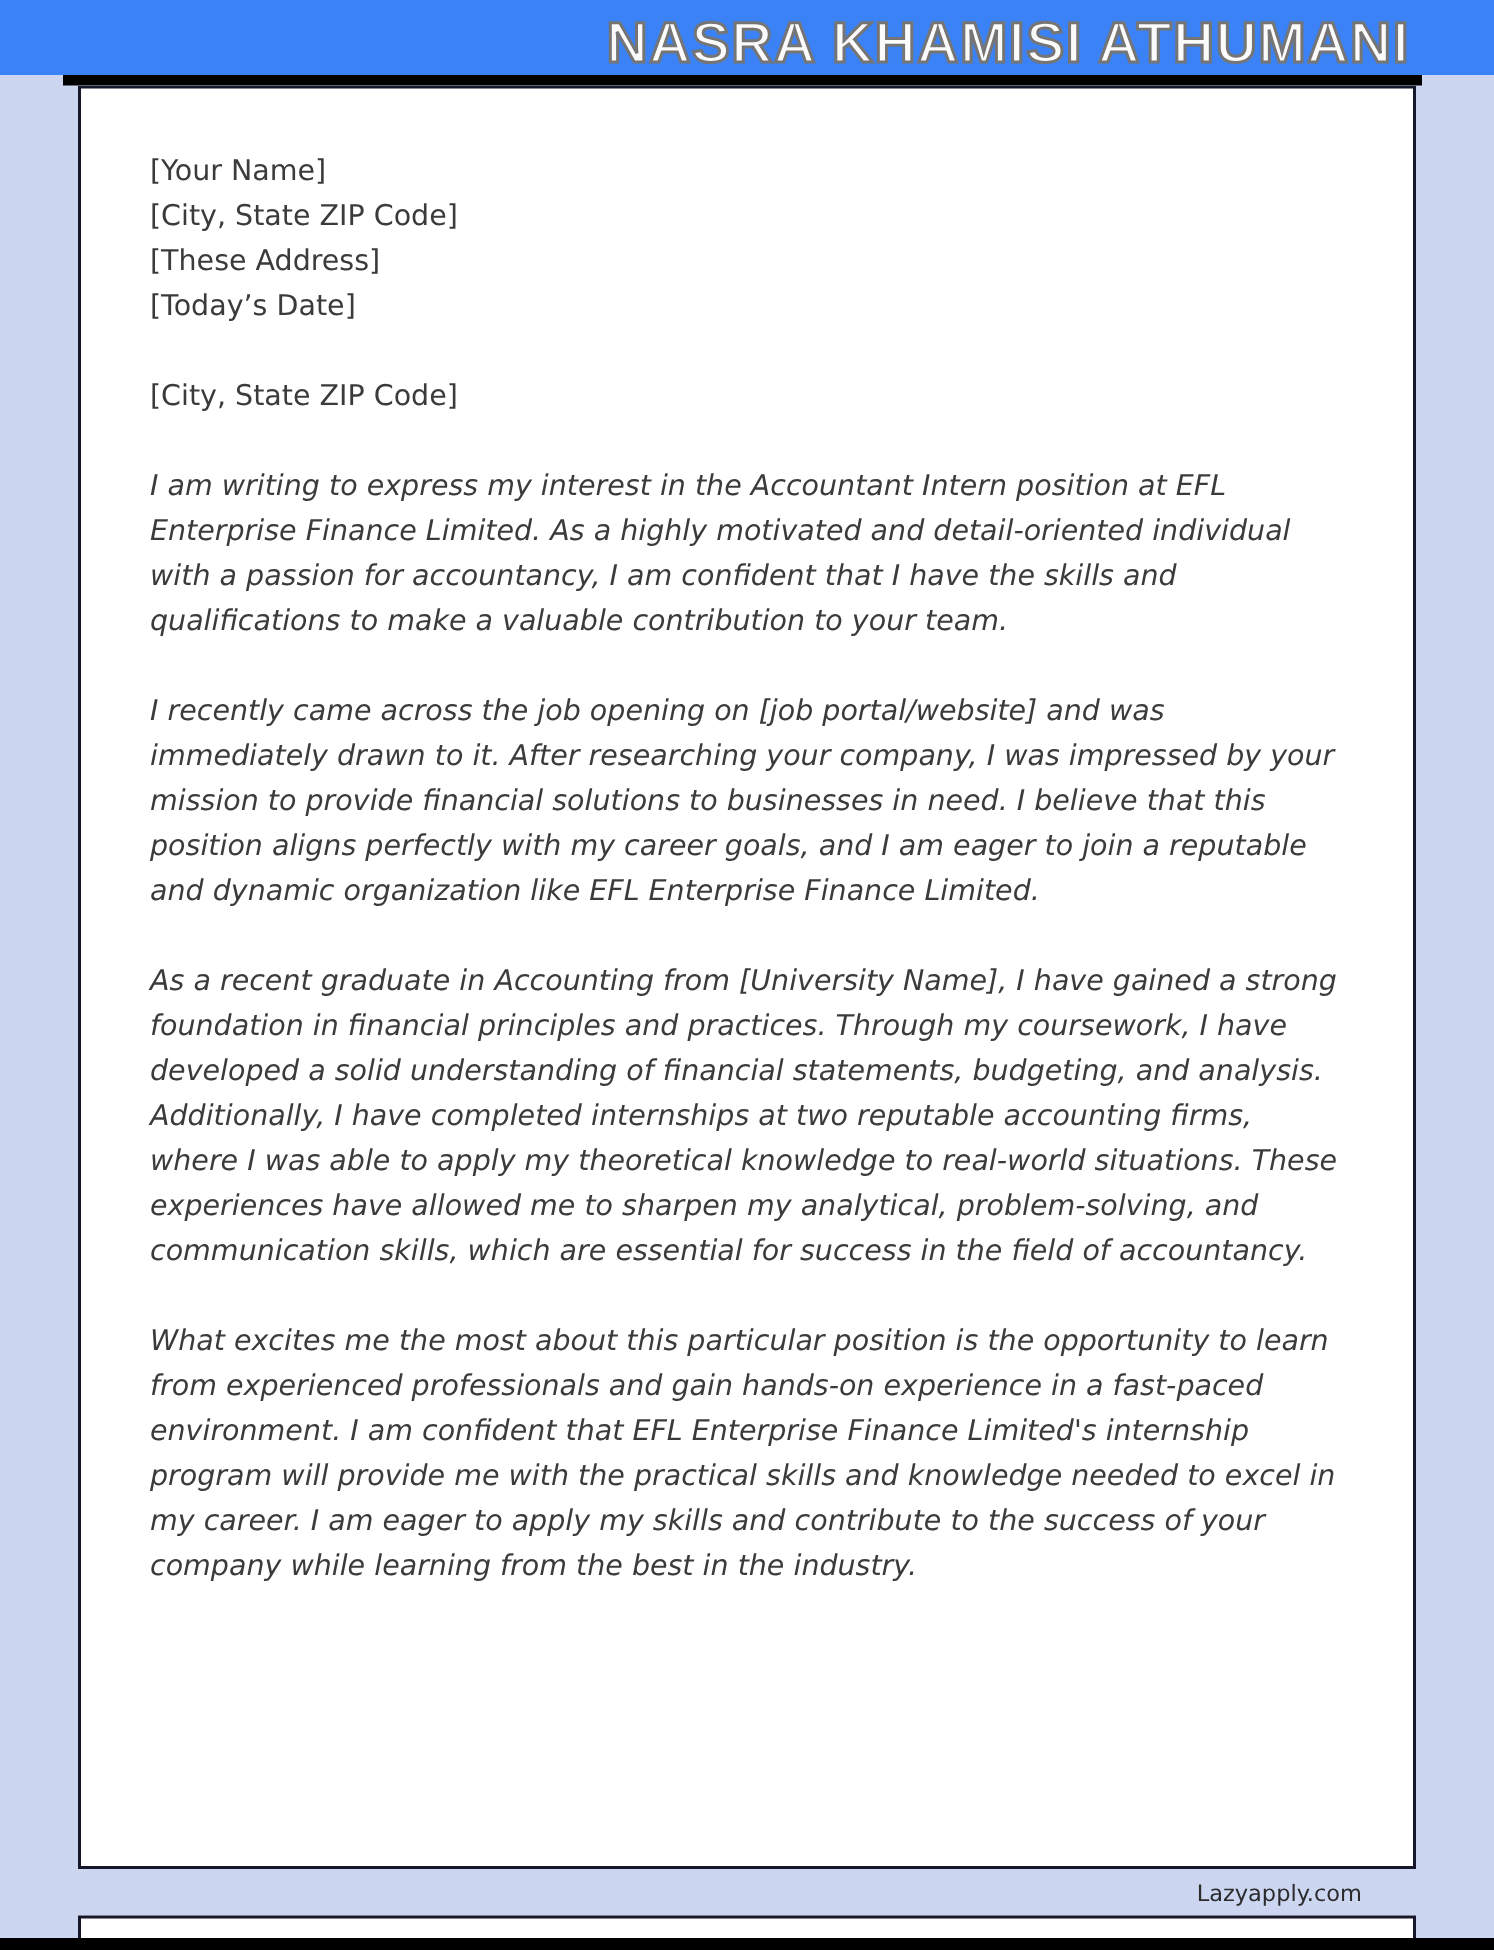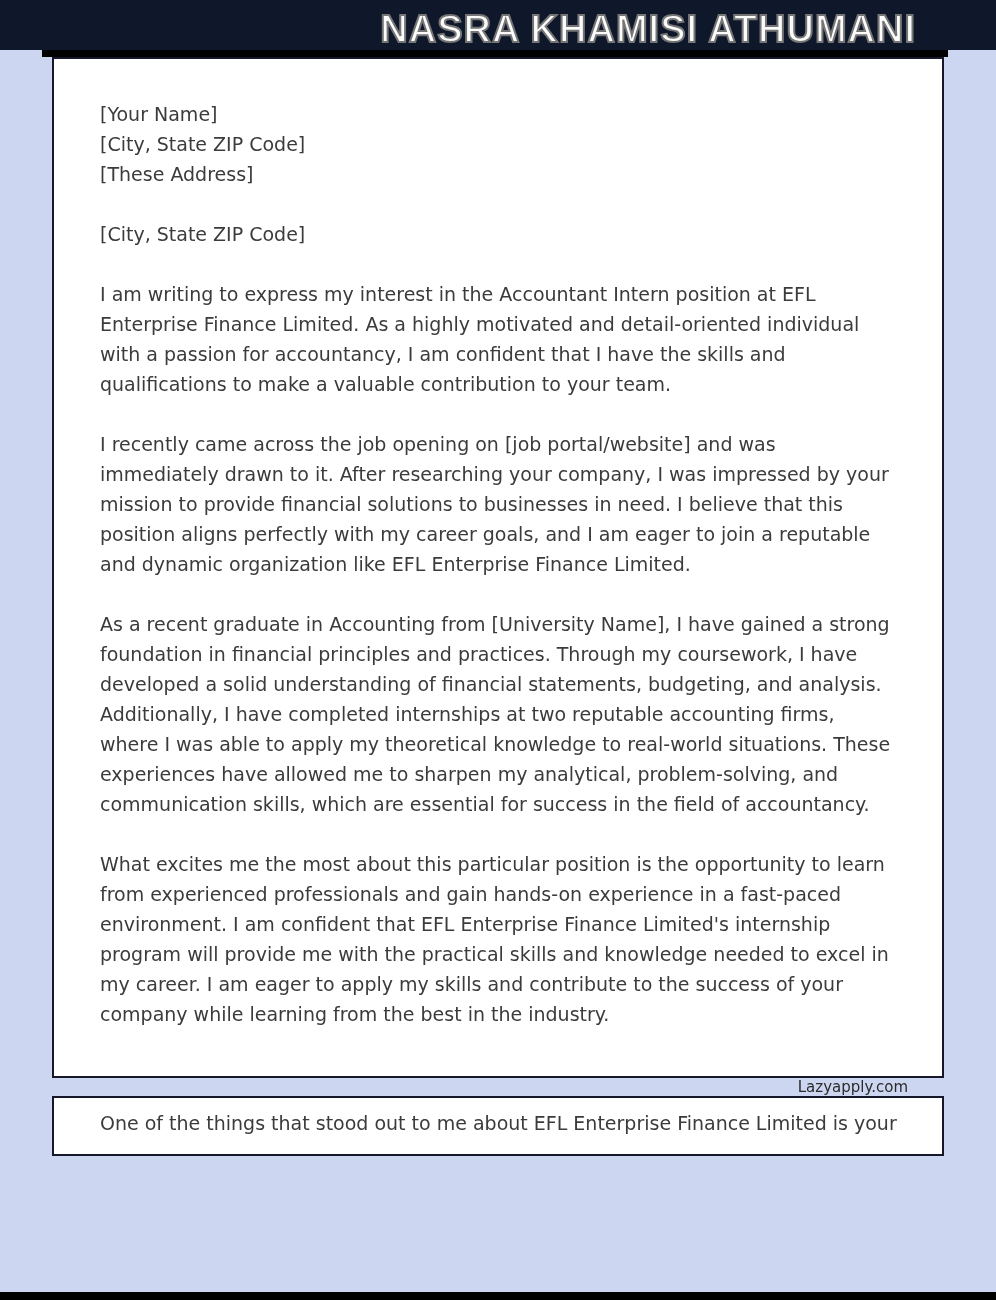--- a/index.html
+++ b/index.html
@@ -10,25 +10,25 @@
     background: #ccd6f1;
     font-family: "DejaVu Sans", sans-serif;
     position: relative;
     overflow: hidden;
   }
 
   
   .header-band {
     width: 100%;
     height: 50px;
-    background: #0f172a;
+    background: #3b82f6;
     display: flex;
     align-items: flex-end;
     justify-content: flex-end;
-    padding: 0 80px 2px 0;
+    padding: 0 56px 2px 0;
   }
   .author-name {
     margin: 0;
     font-family: "Liberation Sans", sans-serif;
     font-size: 38px;
     font-weight: 700;
     letter-spacing: 1px;
     line-height: 1;
     text-transform: uppercase;
     color: #fbfbfb;
@@ -44,37 +44,37 @@
   .page {
     width: 892px;
     margin-left: 52px;
     background: #ffffff;
     border: 2px solid #17172b;
     color: #3b3b3b;
     font-size: 19px;
     line-height: 30px;
   }
   .page-1 {
-    height: 1021px;
+    height: 1189px;
     padding: 40px 44px 8px 46px;
     overflow: hidden;
   }
   .page-2 {
     padding: 10px 44px 20px 46px;
     height: 60px;
     overflow: hidden;
   }
   .block { margin: 0 0 30px 0; }
   .block:last-child { margin-bottom: 0; }
   .line { margin: 0; }
-  .para { margin: 0 0 30px 0; }
+  .para { margin: 0 0 30px 0; font-style: italic; }
 
   
   .watermark-row {
-    height: 18px;
+    height: 31px;
     display: flex;
     align-items: center;
     justify-content: flex-end;
     padding-right: 88px;
   }
   .watermark {
     font-size: 15px;
     color: #2b2b2b;
     text-decoration: none;
   }
@@ -97,20 +97,21 @@
   <h1 class="author-name">NASRA KHAMISI ATHUMANI</h1>
 </div>
 <div class="header-divider"></div>
 
 <div class="page page-1">
 
   <div class="block">
     <p class="line">[Your Name]</p>
     <p class="line">[City, State ZIP Code]</p>
     <p class="line">[These Address]</p>
+    <p class="line">[Today’s Date]</p>
   </div>
 
   <div class="block">
     <p class="line">[City, State ZIP Code]</p>
   </div>
 
 
   <p class="para">I am writing to express my interest in the Accountant Intern position at EFL Enterprise Finance Limited. As a highly motivated and detail-oriented individual with a passion for accountancy, I am confident that I have the skills and qualifications to make a valuable contribution to your team.</p>
   <p class="para">I recently came across the job opening on [job portal/website] and was immediately drawn to it. After researching your company, I was impressed by your mission to provide financial solutions to businesses in need. I believe that this position aligns perfectly with my career goals, and I am eager to join a reputable and dynamic organization like EFL Enterprise Finance Limited.</p>
   <p class="para">As a recent graduate in Accounting from [University Name], I have gained a strong foundation in financial principles and practices. Through my coursework, I have developed a solid understanding of financial statements, budgeting, and analysis. Additionally, I have completed internships at two reputable accounting firms, where I was able to apply my theoretical knowledge to real-world situations. These experiences have allowed me to sharpen my analytical, problem-solving, and communication skills, which are essential for success in the field of accountancy.</p>

